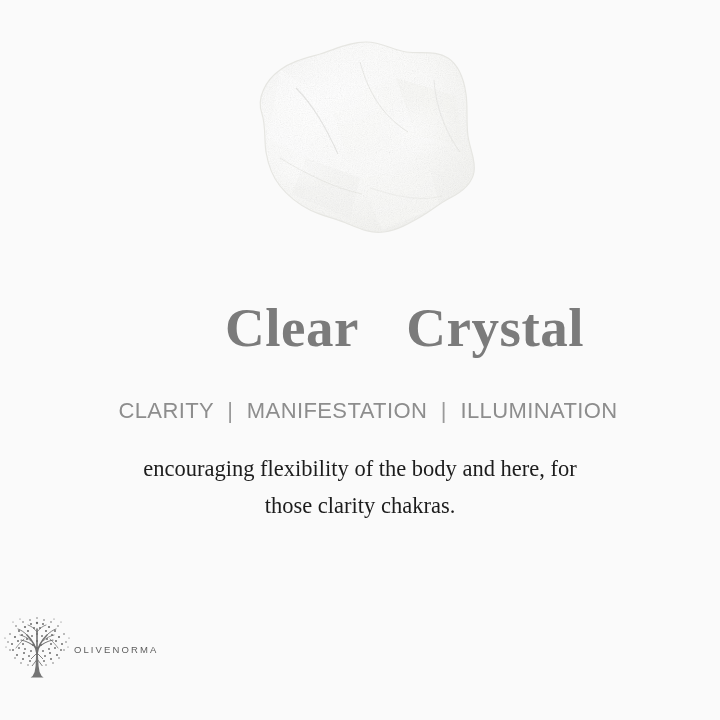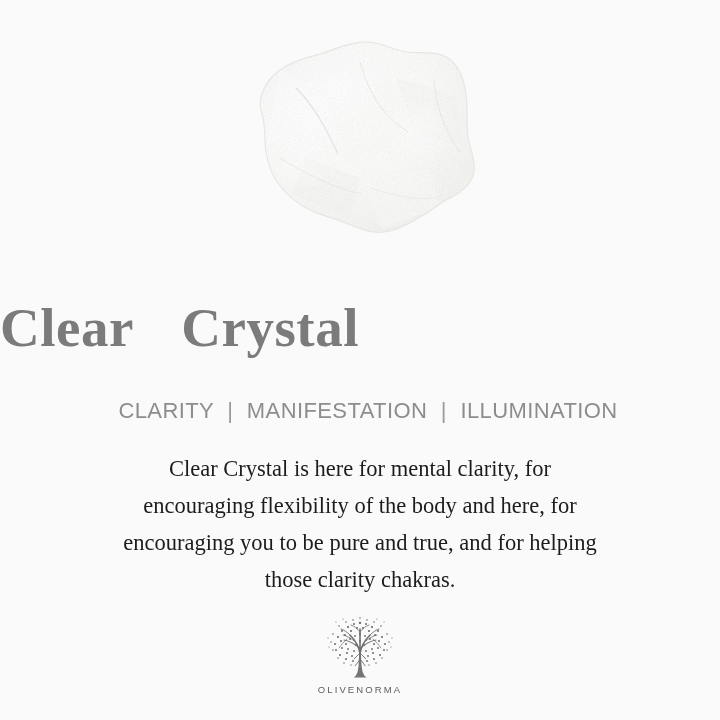--- a/index.html
+++ b/index.html
@@ -40,21 +40,21 @@
     width: 300px;
     height: 250px;
   }
 
   
   .title {
     position: absolute;
     left: 0;
     top: 296px;
     width: 584px;
-    text-align: left;
+    text-align: right;
     font-family: "Liberation Serif", "DejaVu Serif", serif;
     font-weight: bold;
     font-size: 55px;
     line-height: 64px;
     letter-spacing: 0.5px;
     word-spacing: 10px;
     color: #7b7b7b;
     white-space: pre;
   }
 
@@ -95,21 +95,20 @@
     white-space: nowrap;
   }
 
   
   .brand {
     position: absolute;
     left: 0;
     top: 614px;
     width: 720px;
     display: flex;
-    flex-direction: column;
     align-items: center;
   }
   .brand-tree {
     display: block;
     width: 74px;
     height: 68px;
   }
   .brand-name {
     margin-top: 2px;
     font-family: "Liberation Sans", "DejaVu Sans", sans-serif;
@@ -218,23 +217,21 @@
 
   <div class="keywords">
     <span>CLARITY</span>
     <span class="sep">|</span>
     <span>MANIFESTATION</span>
     <span class="sep">|</span>
     <span>ILLUMINATION</span>
   </div>
 
   <div class="description">
-    <span class="line">Clear Crystal is here for mental clarity, for</span>
     <span class="line">encouraging flexibility of the body and here, for</span>
-    <span class="line">encouraging you to be pure and true, and for helping</span>
     <span class="line">those clarity chakras.</span>
   </div>
 
   <div class="brand">
     <svg class="brand-tree" viewBox="0 0 74 68" xmlns="http://www.w3.org/2000/svg">
       <g fill="#6e6e6e">
 
         <path d="M36.2,38 L37.8,38 L38.6,52 L39.6,58 L41.6,62 L43.6,63.5 L30.6,63.5 L32.6,62 L34.6,58 L35.6,52 Z" fill="#747474"></path>
         <path d="M36,40 L31,45 M38,40 L43,45 M36.6,46 L32,52 M37.8,46 L42.4,52" stroke="#747474" stroke-width="0.9" fill="none"></path>
 

